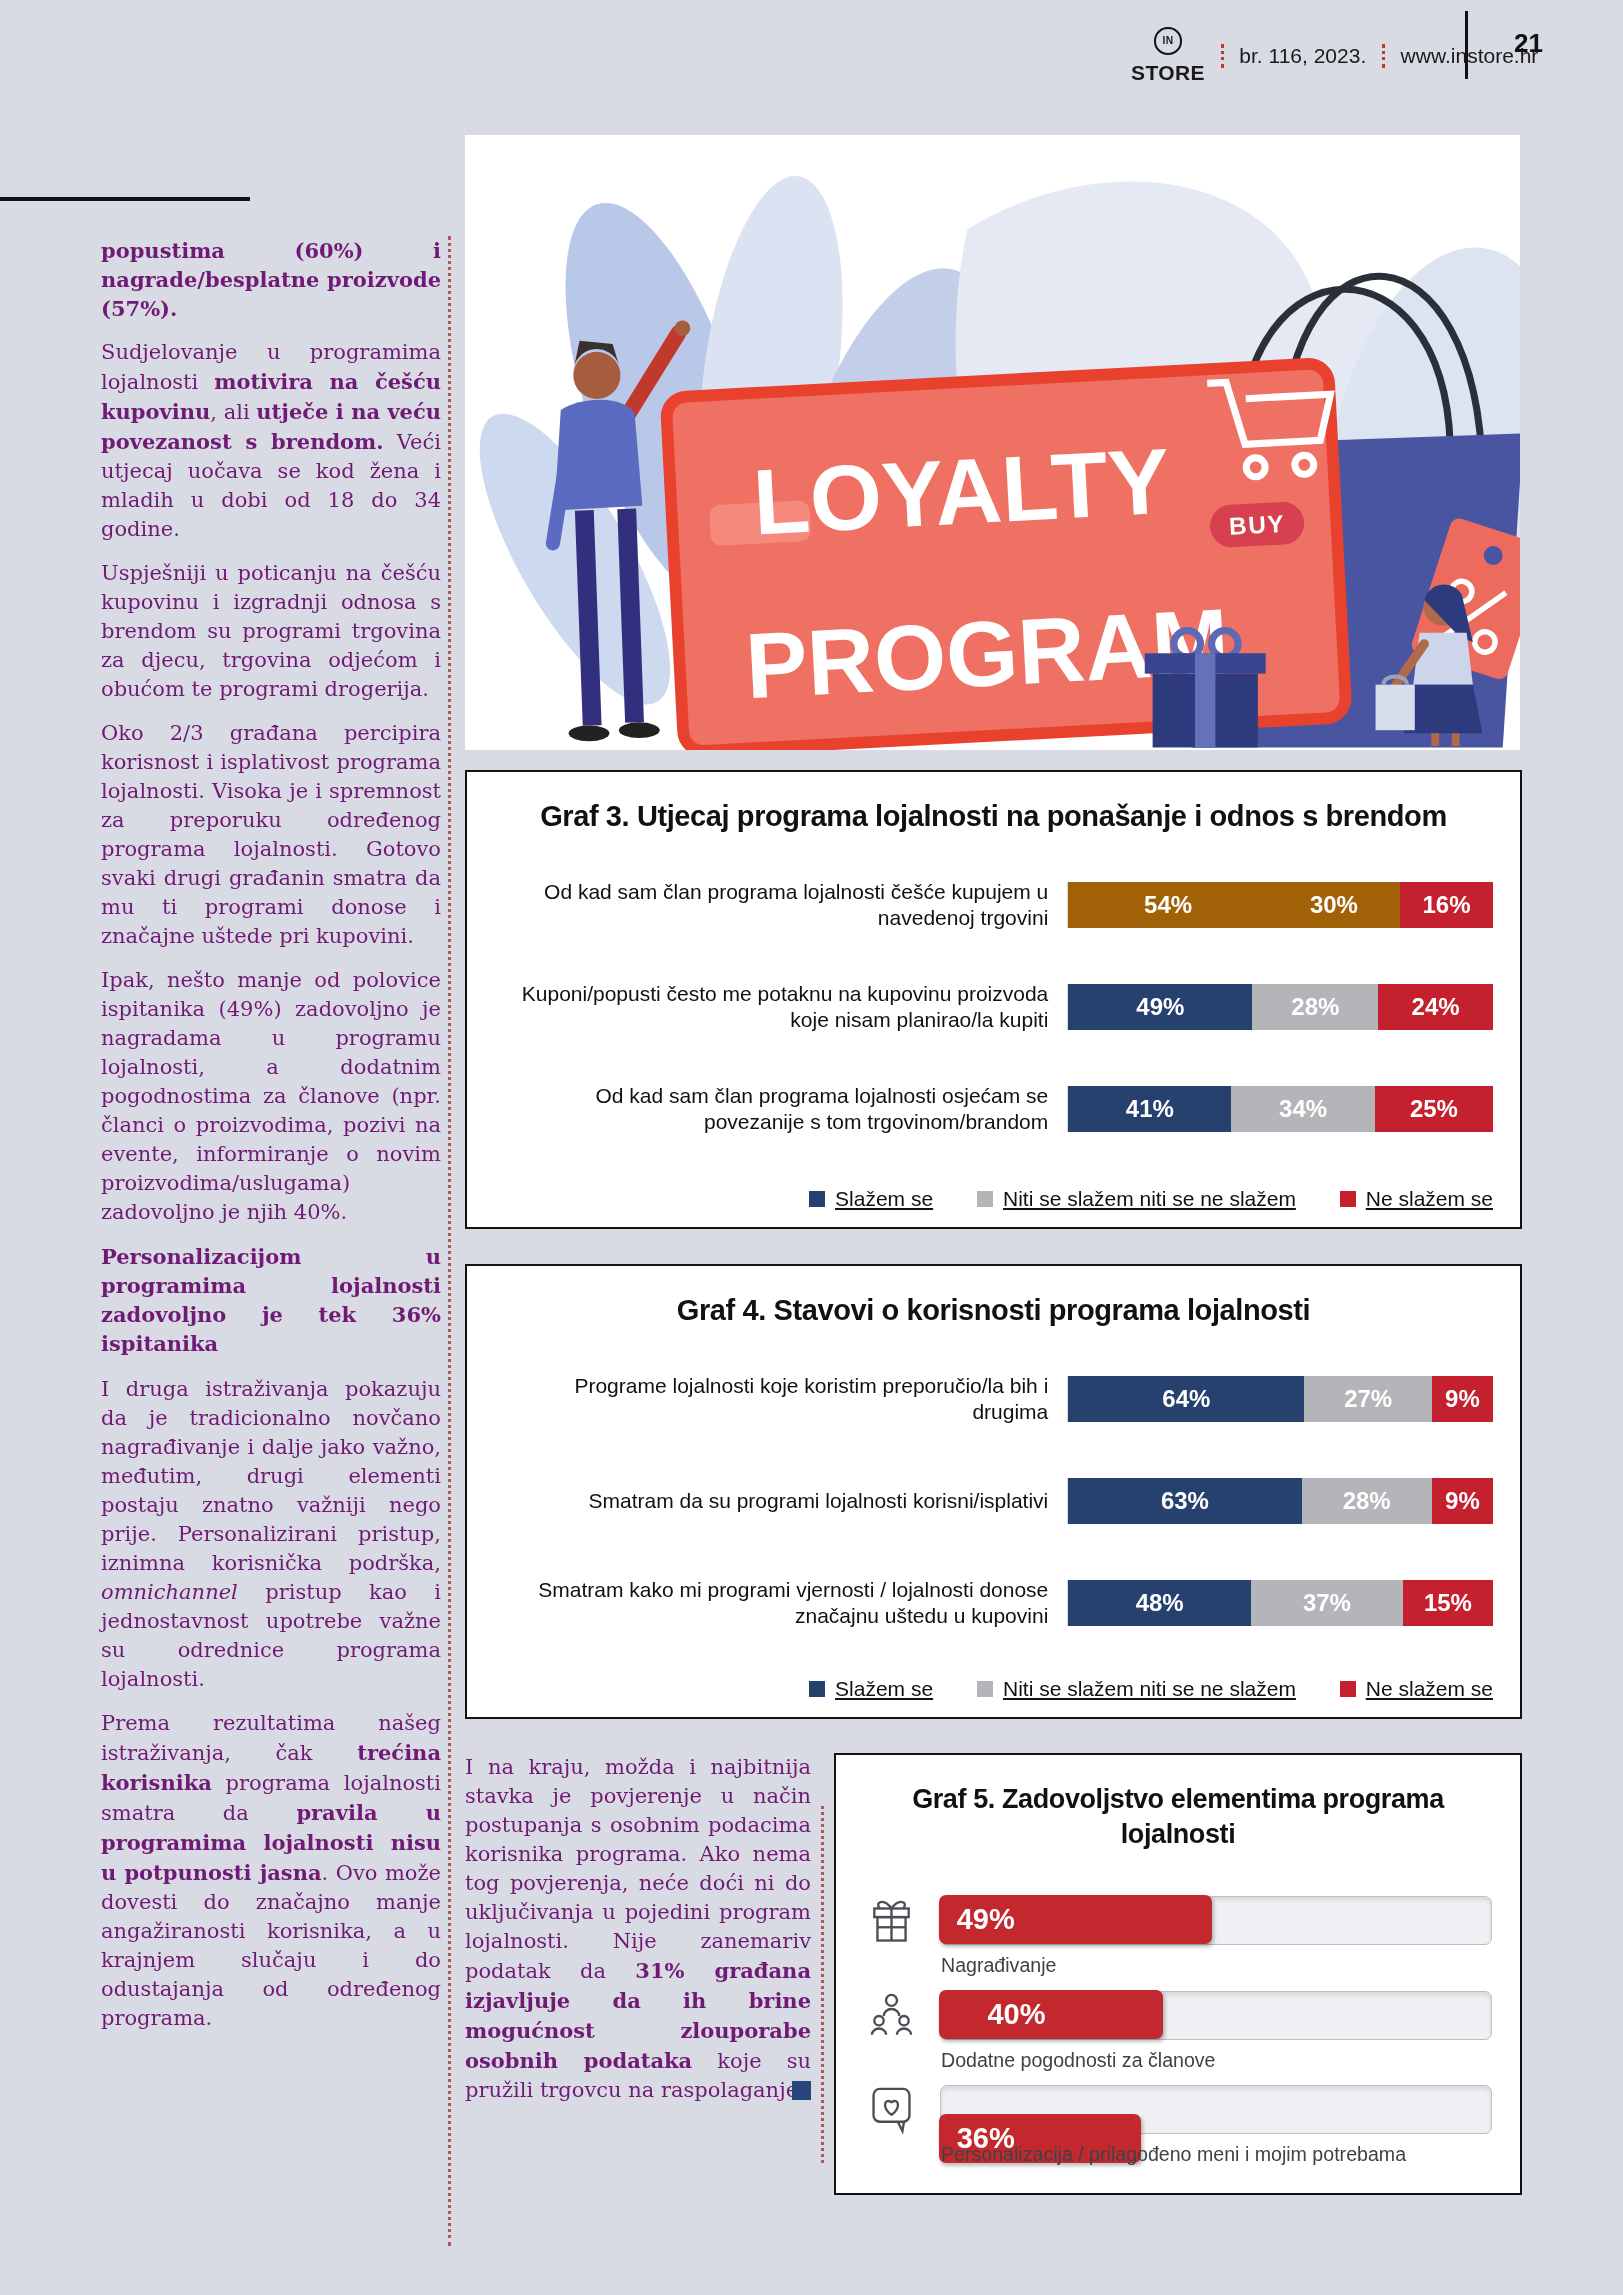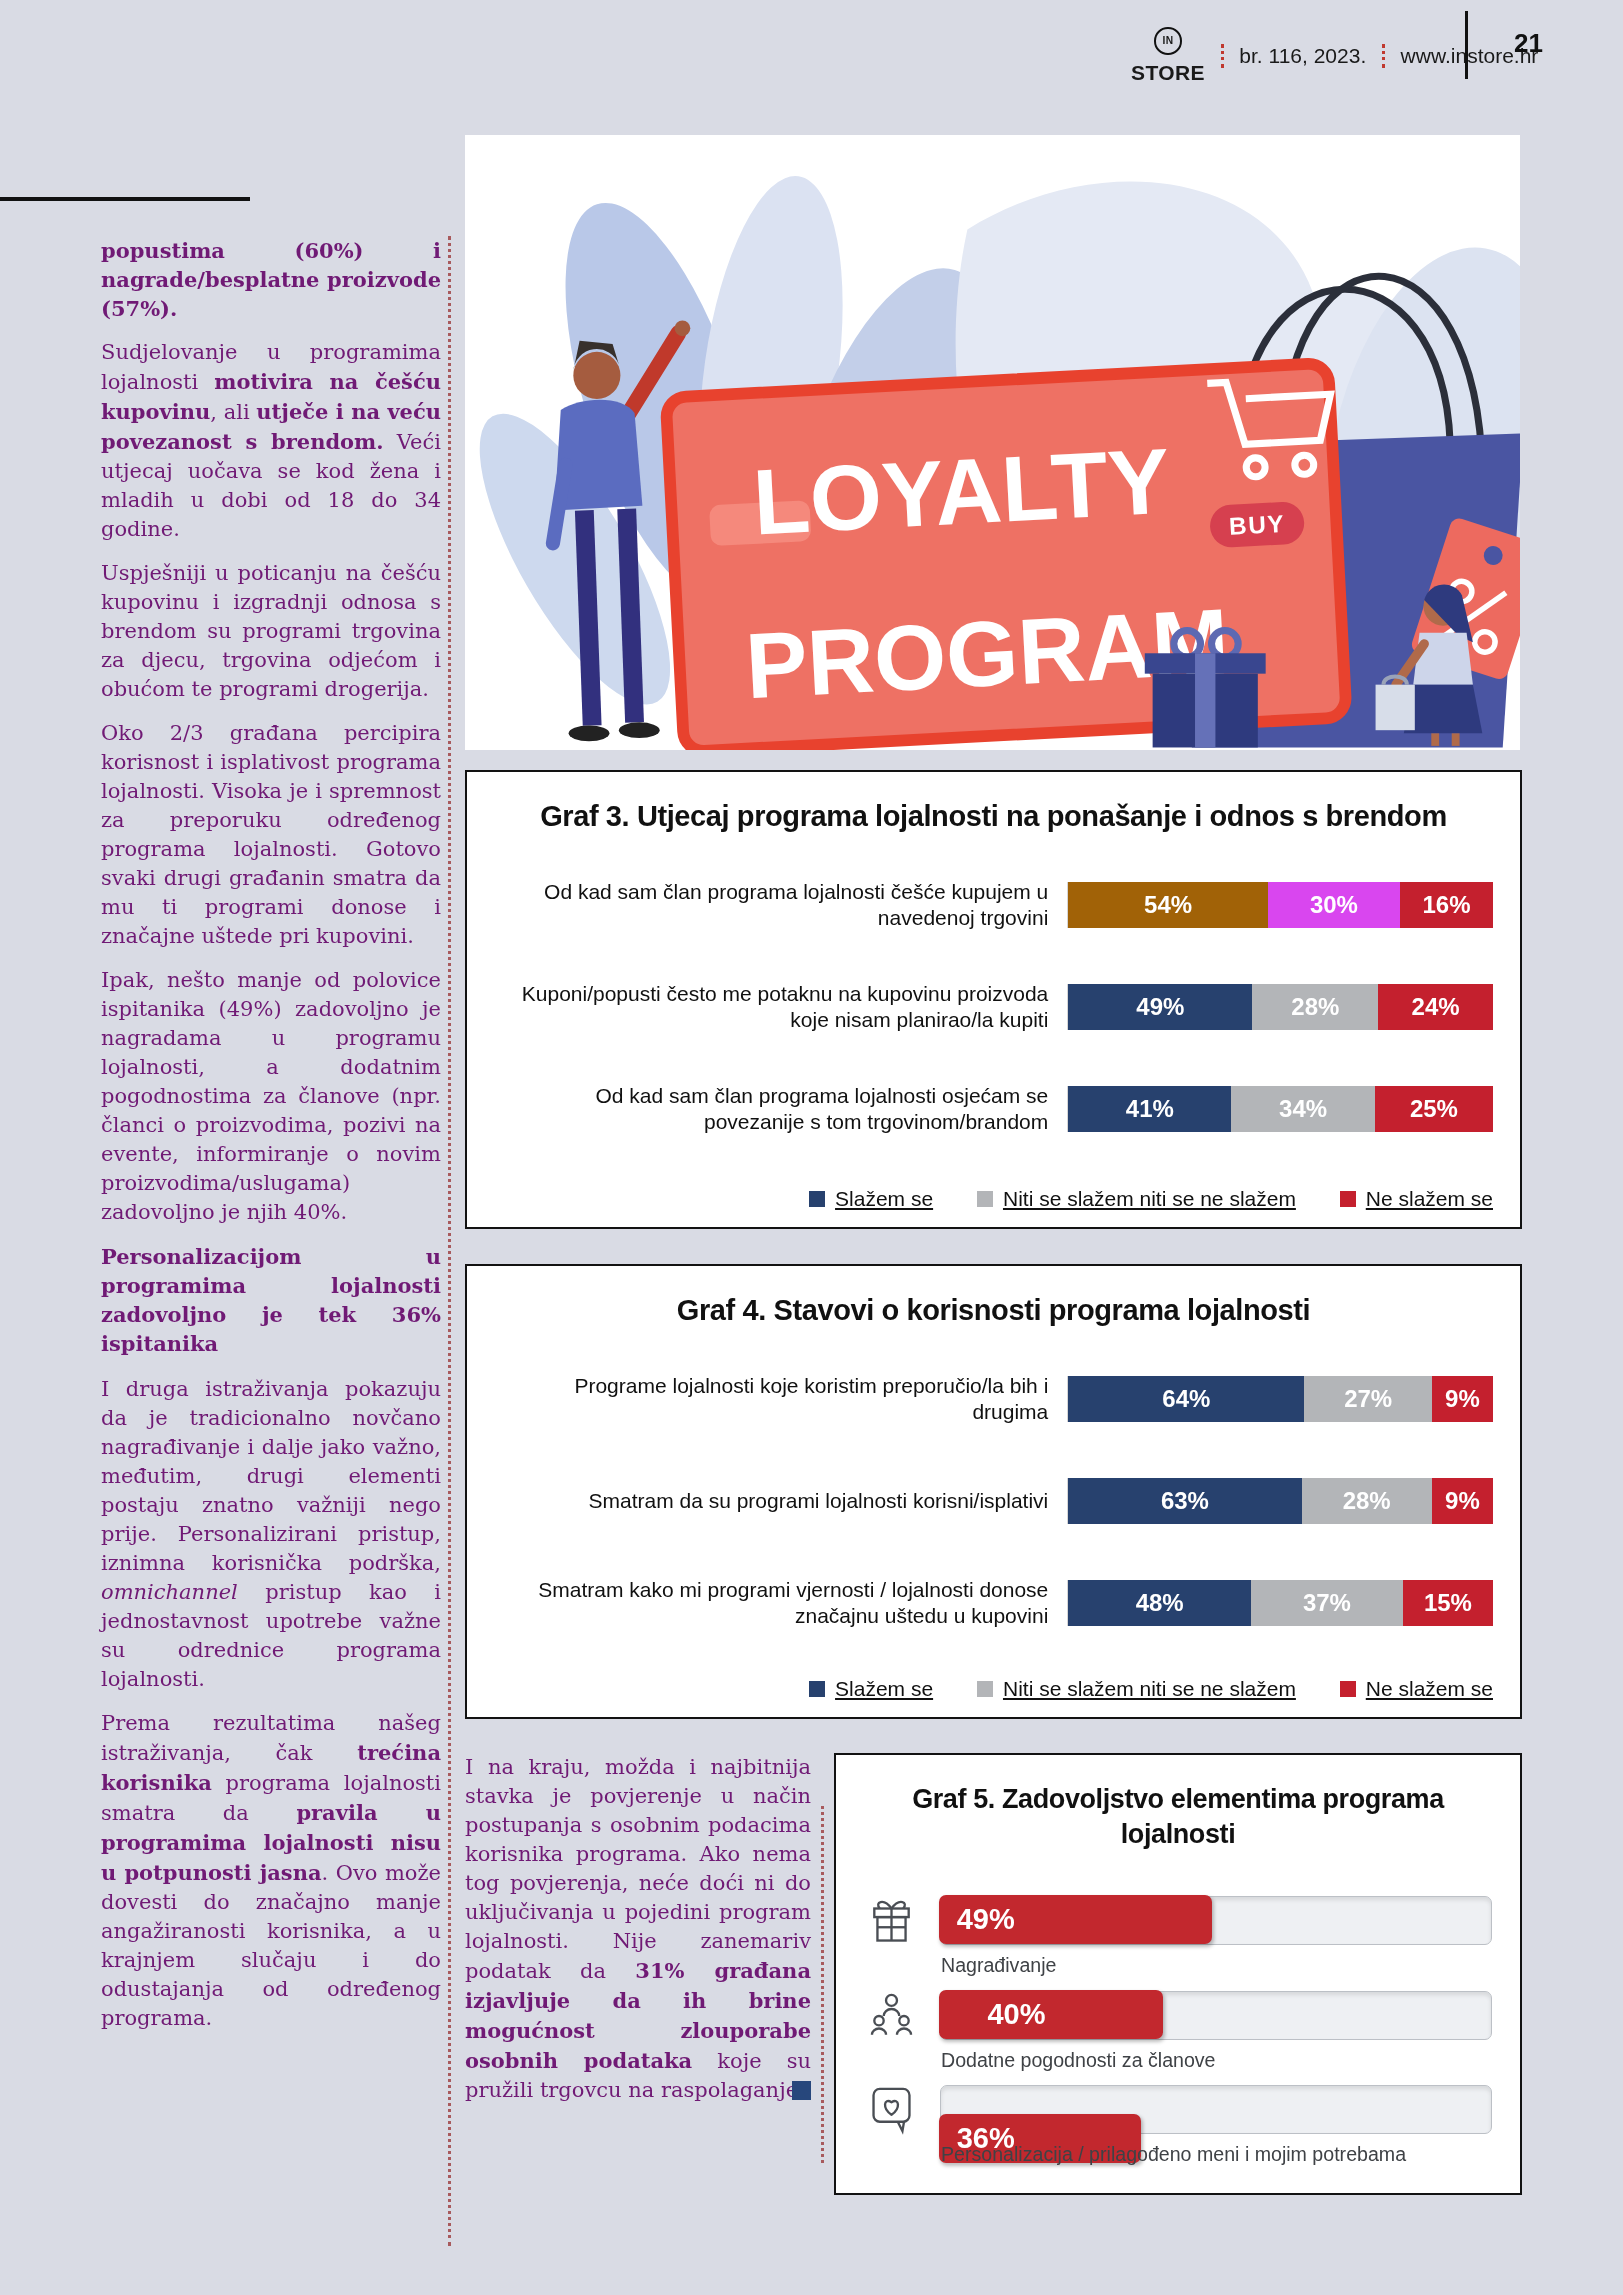--- a/index.html
+++ b/index.html
@@ -180,21 +180,21 @@
 
   <div class="panel panel-g3">
     <div class="ctitle">Graf 3. Utjecaj programa lojalnosti na ponašanje i odnos s brendom</div>
     <div class="rows">
         <div class="srow">
           <div class="slabel">Od kad sam član programa lojalnosti češće kupujem u navedenoj trgovini</div>
           <div class="sbars">
             <div class="seg" style="background: #a16207; flex-grow: 54;">
               <span>54%</span>
             </div>
-            <div class="seg" style="background: #d946ef; flex-grow: 30;">
+            <div class="seg" style="background: #a16207; flex-grow: 30;">
               <span>30%</span>
             </div>
             <div class="seg" style="background: rgb(196, 32, 46); flex-grow: 16;">
               <span>16%</span>
             </div>
           </div>
         </div>
         <div class="srow">
           <div class="slabel">Kuponi/popusti često me potaknu na kupovinu proizvoda koje nisam planirao/la kupiti</div>
           <div class="sbars">

